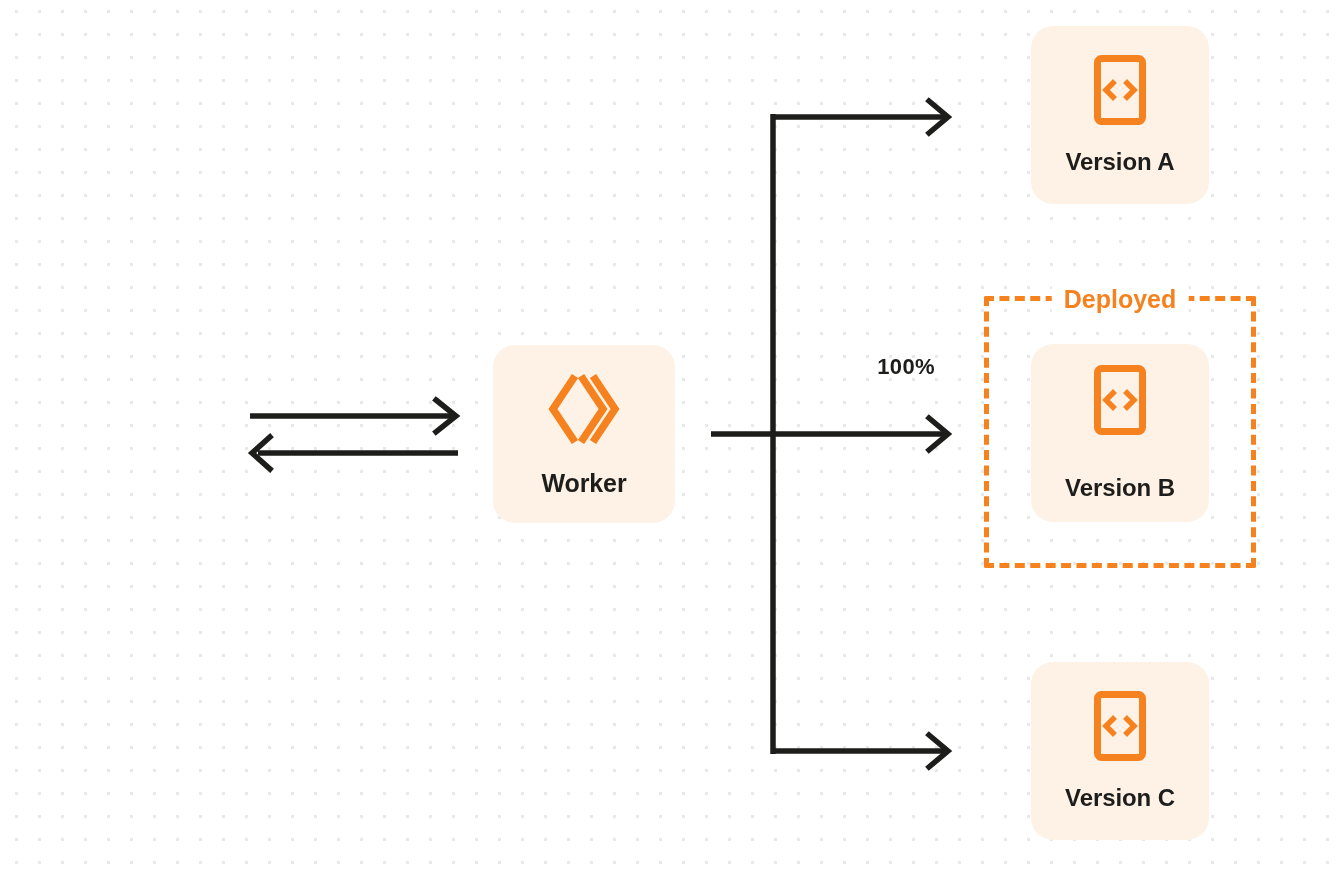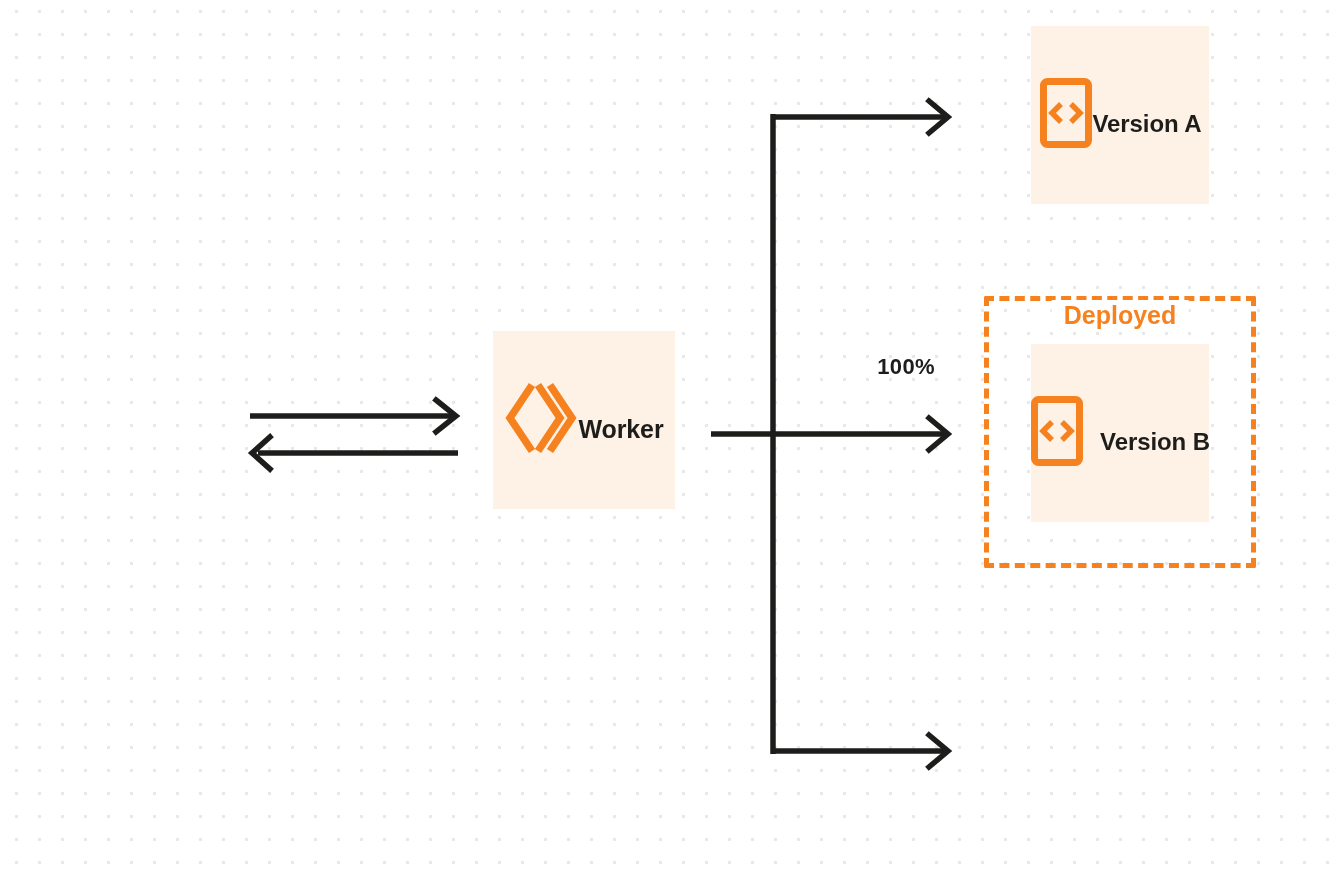--- a/index.html
+++ b/index.html
@@ -16,23 +16,23 @@
     background-size: 23px 23px;
     background-position: 15px 10px;
     overflow: hidden;
     font-family: "Liberation Sans", sans-serif;
     -webkit-font-smoothing: antialiased;
   }
 
   
   .node {
     position: absolute;
-    border-radius: 0;
+    border-radius: 22px;
     display: flex;
-    flex-direction: row;
+    flex-direction: column;
     align-items: center;
     justify-content: center;
     box-sizing: border-box;
   }
   .node-label {
     font-weight: bold;
     color: #1d1d1b;
     letter-spacing: -0.1px;
     white-space: nowrap;
   }
@@ -41,21 +41,21 @@
     left: 30px;
     top: 345px;
     width: 182px;
     height: 178px;
     background: #f4f5f6;
   }
   .client-node .node-label { font-size: 25px; }
 
   .worker-node {
     left: 493px;
-    top: 331px;
+    top: 345px;
     width: 182px;
     height: 178px;
     background: #fdf2e5;
   }
   .worker-node .node-label { font-size: 25px; margin-top: 18px; }
 
   .version-node {
     left: 1031px;
     width: 178px;
     height: 178px;
@@ -82,21 +82,20 @@
     left: 50%;
     top: -17px;
     transform: translateX(-50%);
     background: #ffffff;
     padding: 0 12px;
     color: #f6821f;
     font-size: 25px;
     font-weight: bold;
     line-height: 30px;
     white-space: nowrap;
-    margin-top: 16px;
   }
 
   
   .traffic-label {
     position: absolute;
     left: 783px;
     top: 350px;
     width: 152px;
     text-align: right;
     color: #1d1d1b;
@@ -184,14 +183,26 @@
         <rect x="4.5" y="4.5" width="45" height="63" rx="4" ry="4" fill="none" stroke="#f6821f" stroke-width="7"></rect>
         <g fill="none" stroke="#f6821f" stroke-width="5.5" stroke-linecap="butt" stroke-linejoin="miter">
           <polyline points="22,27 13,36 22,45"></polyline>
           <polyline points="32,27 41,36 32,45"></polyline>
         </g>
       </svg>
     </span>
     <span class="node-label">Version B</span>
   </div>
 
+  <div class="node version-node version-c">
+    <span>
+      <svg width="54" height="72" viewBox="0 0 54 72" xmlns="http://www.w3.org/2000/svg">
+        <rect x="4.5" y="4.5" width="45" height="63" rx="4" ry="4" fill="none" stroke="#f6821f" stroke-width="7"></rect>
+        <g fill="none" stroke="#f6821f" stroke-width="5.5" stroke-linecap="butt" stroke-linejoin="miter">
+          <polyline points="22,27 13,36 22,45"></polyline>
+          <polyline points="32,27 41,36 32,45"></polyline>
+        </g>
+      </svg>
+    </span>
+    <span class="node-label">Version C</span>
+  </div>
 
 </div>
 
 </body></html>

